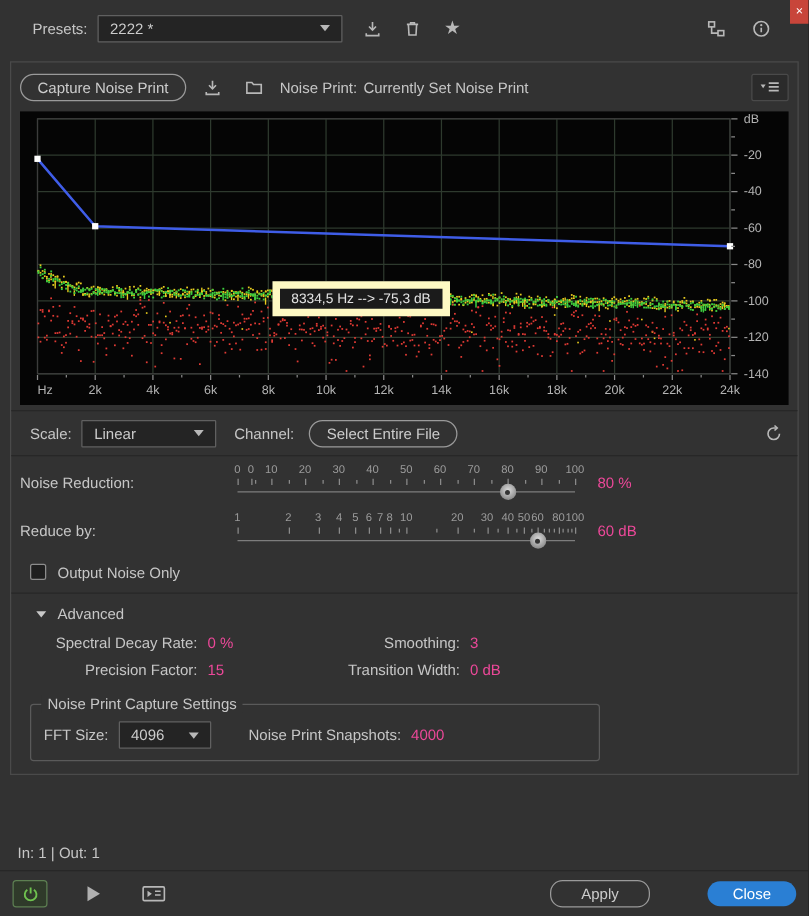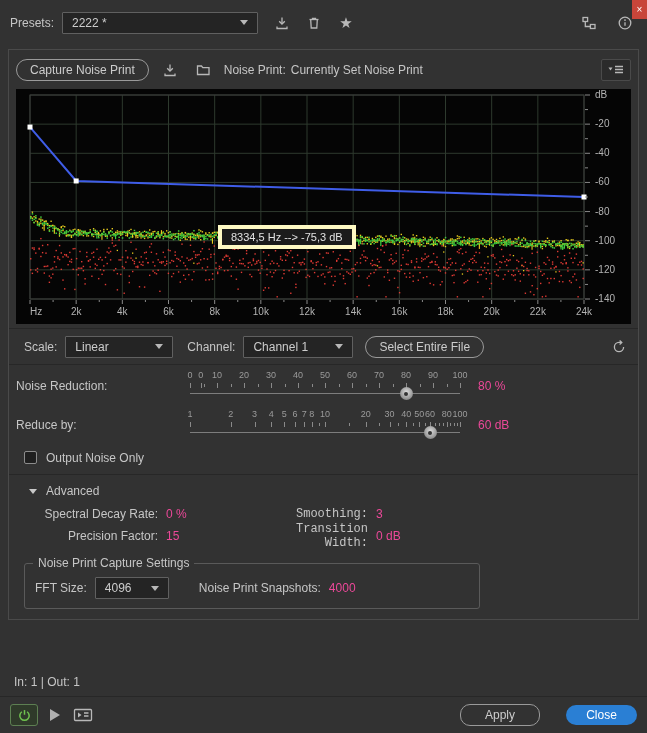--- a/index.html
+++ b/index.html
@@ -4,41 +4,41 @@
 <style>
   html,body{margin:0;padding:0;background:#1a1a1a;}
   .window{position:relative;width:647px;height:733px;background:#323232;overflow:hidden;
           font-family:"Liberation Sans",sans-serif;font-size:12px;color:#c6c6c6;}
   
   .titlebar{height:20px;background:#1e1e1e;display:flex;align-items:center;padding:0 10px;
             font-size:11px;color:#dcdcdc;}
   .close-btn{position:absolute;top:0;right:0;width:15px;height:19px;background:#c8453a;color:#fff;
              font-size:10px;display:flex;align-items:center;justify-content:center;}
   
-  .presets-row{height:45px;display:flex;align-items:center;padding:0 10px;}
+  .presets-row{height:45px;display:flex;align-items:center;padding:0 26px;}
   .dd{height:22px;background:#242424;border:1px solid #606060;border-radius:1px;display:flex;
       align-items:center;padding:0 9px;color:#ccc;box-sizing:border-box;}
   .dd .chev{margin-left:auto;width:0;height:0;border-left:4px solid transparent;
             border-right:4px solid transparent;border-top:5px solid #b8b8b8;}
   .dd-presets{width:196px;margin-left:8px;}
   .icon-btn{width:24px;height:22px;display:flex;align-items:center;justify-content:center;}
   .ic{stroke:#b8b8b8;fill:none;stroke-width:1.3;}
   .star{color:#b8b8b8;font-size:15px;line-height:15px;}
   .right-icons{margin-left:auto;display:flex;align-items:center;gap:12px;}
   
   .main-panel{margin:4px 8px 0;border:1px solid #4a4a4a;padding:8px 7px 8px;box-sizing:border-box;}
   .capture-row{display:flex;align-items:center;gap:9px;height:24px;}
   .pill{height:22px;border:1px solid #9a9a9a;border-radius:11px;display:inline-flex;align-items:center;
         justify-content:center;padding:0 13px;color:#ccc;background:transparent;box-sizing:border-box;}
   .menu-btn{margin-left:auto;width:28px;height:20px;display:flex;align-items:center;justify-content:center;
             border:1px solid #4a4a4a;border-radius:2px;background:#2b2b2b;}
   .graph-wrap{position:relative;margin-top:7px;}
   .graph-wrap svg{display:block;}
   .graph-wrap svg text{font-family:"Liberation Sans",sans-serif;}
-  .tooltip{position:absolute;left:202px;top:136px;background:#1b1b1b;border:4px solid #fef9c3;
+  .tooltip{position:absolute;left:202px;top:136px;background:#1b1b1b;border:6px solid #fef9c3;
            padding:2px 9px;font-size:11px;color:#e2e2e2;white-space:nowrap;}
   .legend-row{display:flex;align-items:center;height:23px;margin-top:3px;padding-left:8px;}
   .swatch{width:11px;height:11px;margin-right:6px;}
   .legend-lab{margin-right:22px;}
   .divline{height:1px;background:#272727;margin:4px -7px;}
   .controls-row{display:flex;align-items:center;gap:8px;height:27px;padding-left:8px;}
   .dd-scale{width:108px;}
   .dd-channel{width:110px;}
   .dd-fft{width:74px;}
   
@@ -55,32 +55,32 @@
   .sl-value{margin-left:14px;padding-top:10px;}
   .blue{color:#ec4899;}
   .checkbox-row{display:flex;align-items:center;gap:9px;height:25px;padding-left:8px;margin-top:2px;}
   .checkbox{width:13px;height:13px;background:#1f1f1f;border:1px solid #8c8c8c;border-radius:2px;box-sizing:border-box;}
   .adv-header{display:flex;align-items:center;gap:9px;height:24px;padding-left:13px;}
   .adv-chev{width:0;height:0;border-left:4px solid transparent;border-right:4px solid transparent;
             border-top:5px solid #c8c8c8;}
   .adv-row{display:flex;align-items:center;height:22px;}
   .adv-l1{width:142px;text-align:right;}
   .adv-v1{width:110px;padding-left:8px;box-sizing:border-box;}
-  .adv-l2{width:100px;text-align:right;font-family:Liberation Mono, monospace;}
+  .adv-l2{width:100px;text-align:right;}
   .adv-v2{padding-left:8px;}
   .groupbox{position:relative;margin:16px 0 2px 8px;width:456px;border:1px solid #5a5a5a;border-radius:3px;
             padding:13px 10px 9px;box-sizing:border-box;}
   .gb-title{position:absolute;top:-8px;left:8px;background:#323232;padding:0 5px;}
   .gb-row{display:flex;align-items:center;gap:8px;}
   .gb-gap{width:14px;}
   
   .io-row{position:absolute;left:14px;bottom:44px;}
   .footer-divider{position:absolute;left:0;right:0;bottom:36px;height:1px;background:#272727;}
   .toolbar{position:absolute;left:0;right:0;bottom:0;height:36px;display:flex;align-items:center;
-           padding:0 10px;gap:6px;box-sizing:border-box;}
+           padding:0 10px;gap:26px;box-sizing:border-box;}
   .tool-btn{width:26px;height:20px;border:1px solid #5d7f52;border-radius:3px;display:flex;
             align-items:center;justify-content:center;background:#2f3a2a;}
   .play-btn{width:22px;height:20px;display:flex;align-items:center;justify-content:center;}
   .apply-btn{margin-left:auto;width:78px;height:20px;border:1px solid #9a9a9a;border-radius:10px;
              display:flex;align-items:center;justify-content:center;color:#ccc;}
   .close-pill{margin-left:20px;width:71px;height:20px;background:#2a7fd4;border-radius:10px;
               display:flex;align-items:center;justify-content:center;color:#fff;}
 </style>
 </head>
 <body>
@@ -2339,24 +2339,20 @@
 
     <div class="divline"></div>
 
     <div class="controls-row">
       <span>Scale:</span>
       <div class="dd dd-scale">
         <span>Linear</span>
         <span class="chev"></span>
       </div>
       <span style="margin-left:6px">Channel:</span>
-      <div class="dd dd-channel">
-        <span>Channel 1</span>
-        <span class="chev"></span>
-      </div>
       <div class="pill" style="margin-left:4px">
         <span>Select Entire File</span>
       </div>
       <div class="icon-btn" style="margin-left:auto">
         <svg width="16" height="16" viewBox="0 0 16 16">
           <path class="ic" d="M12.6 8A4.6 4.6 0 1 1 8 3.4h2.6"></path>
             <path class="ic" d="M8.6 1.4l2.2 2-2.2 2"></path>
         </svg>
       </div>
     </div>

